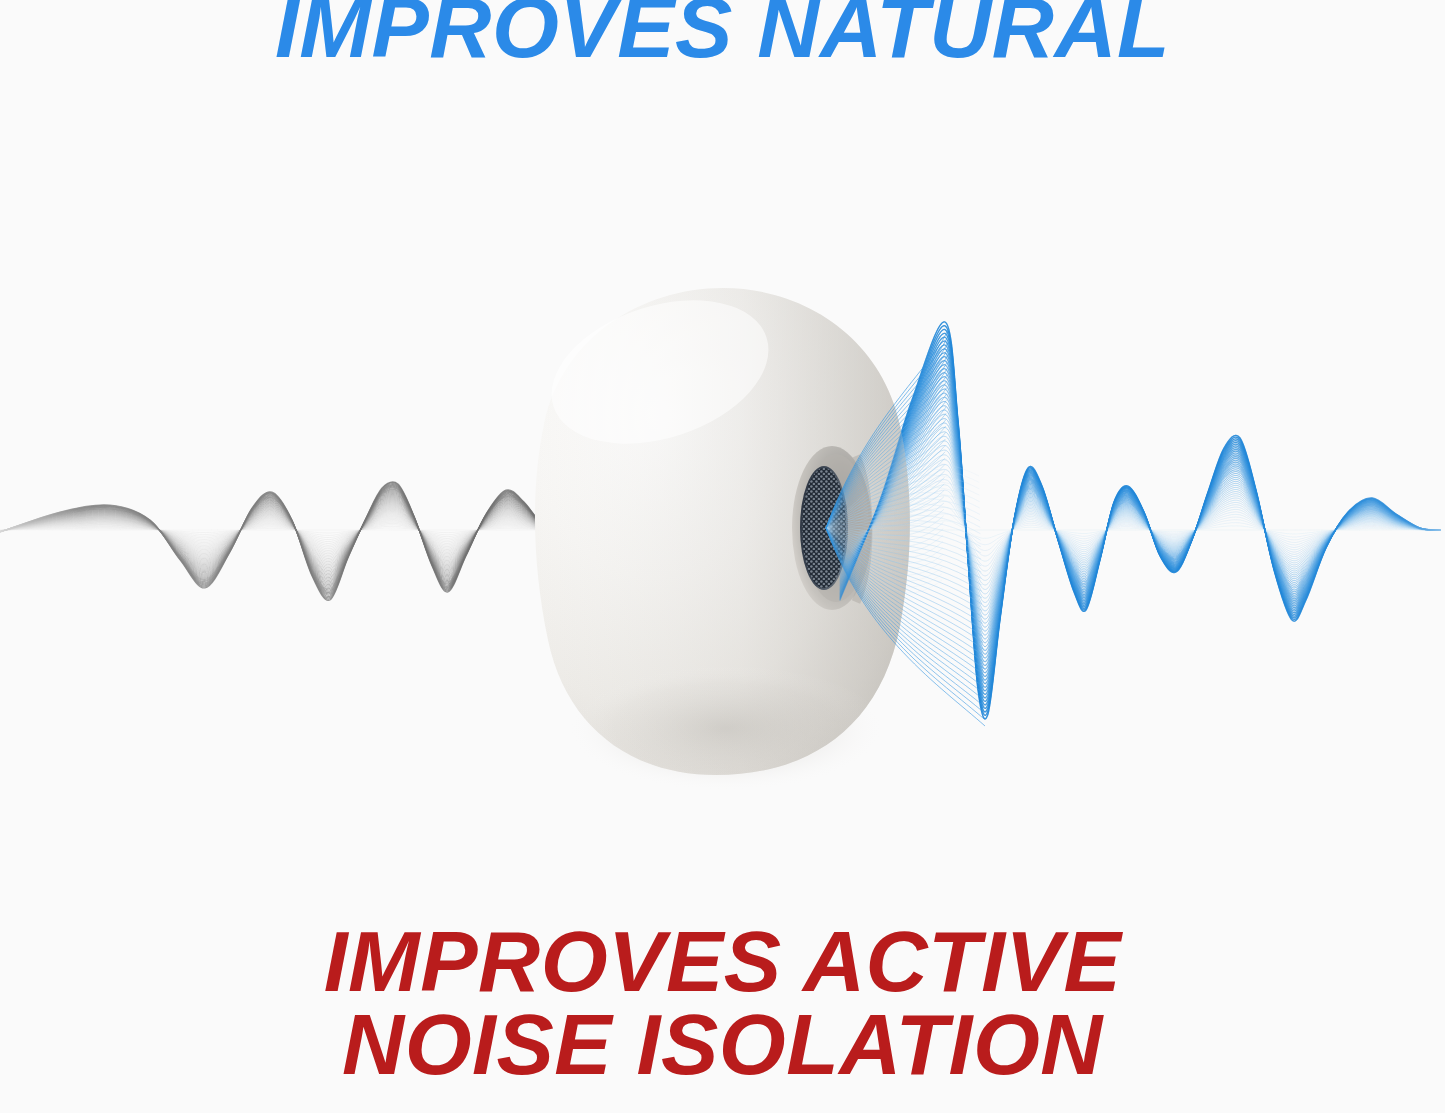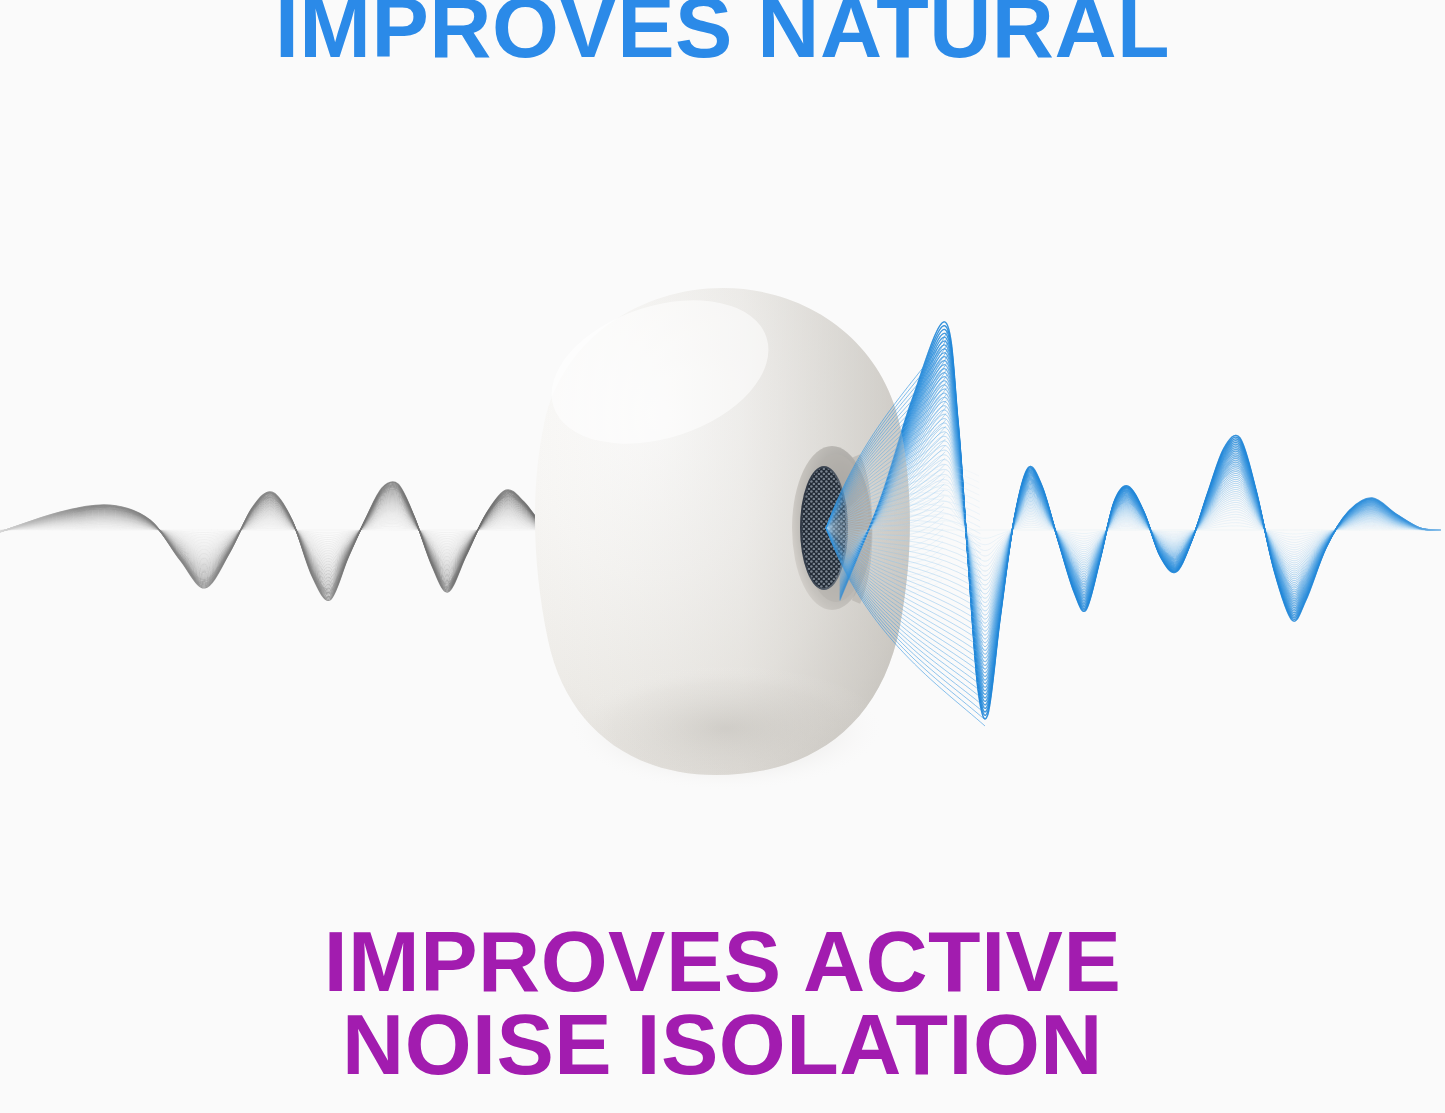--- a/index.html
+++ b/index.html
@@ -8,20 +8,21 @@
     padding: 0;
     background: #ffffff;
   }
   #stage {
     position: relative;
     width: 1445px;
     height: 1113px;
     background: #fafafa;
     overflow: hidden;
     font-family: "Liberation Sans", sans-serif;
+    font-style: italic;
   }
 
   
   .headline {
     position: absolute;
     left: 0;
     width: 1445px;
     text-align: center;
     color: #2b8ae8;
     font-family: "Liberation Sans", sans-serif;
@@ -462,18 +463,18 @@
                 940 686, 985 726" fill="none" stroke="rgb(47,147,224)" stroke-width="0.85" opacity="0.680"></path>
         </g>
 
     </svg>
   </div>
 
   <div class="headline" id="headline-top" style="color: rgb(43, 138, 232);">
     <span class="line">IMPROVES NATURAL</span>
   </div>
 
-  <div class="headline" id="headline-bottom" style="color: #a21caf;">
+  <div class="headline" id="headline-bottom" style="color: #b91c1c;">
     <span class="line">IMPROVES ACTIVE</span>
     <span class="line">NOISE ISOLATION</span>
   </div>
 
 </div>
 
 </body></html>

